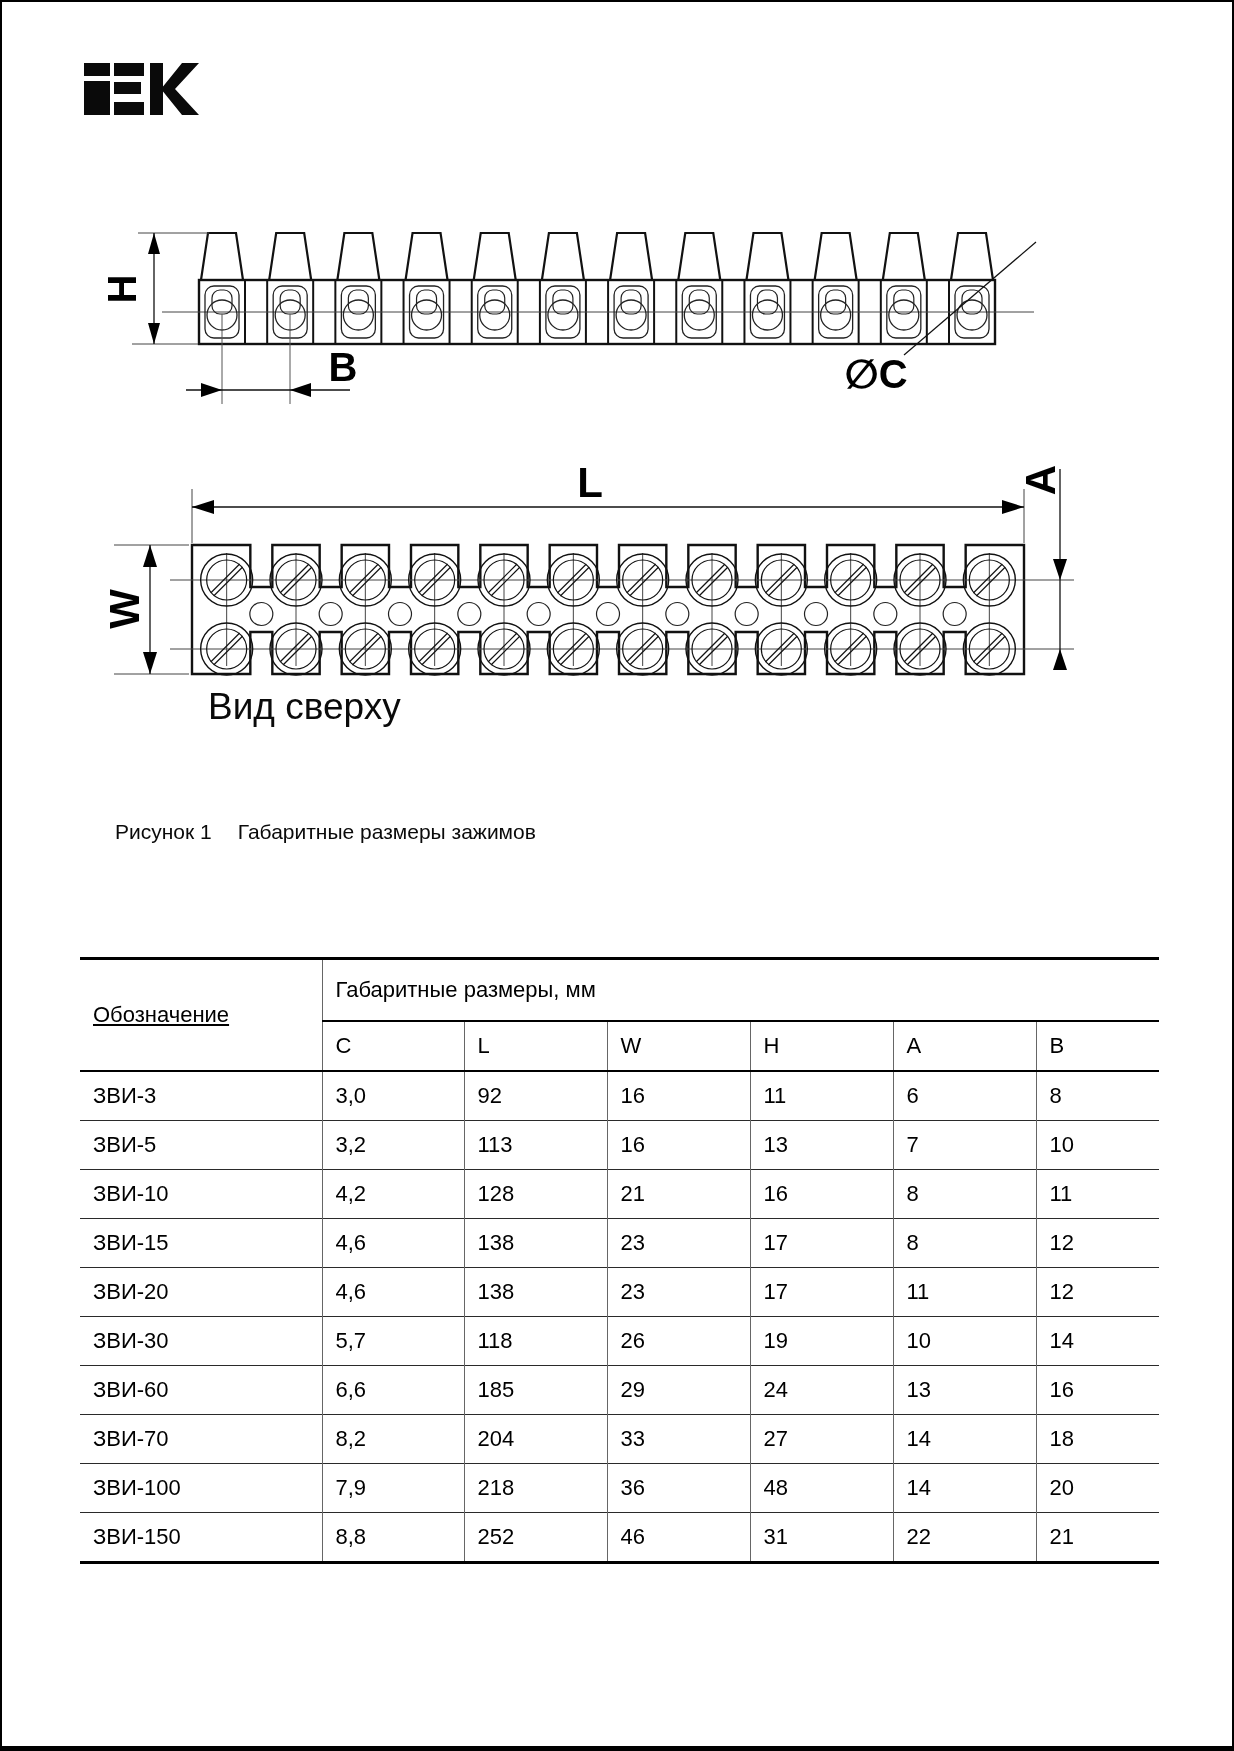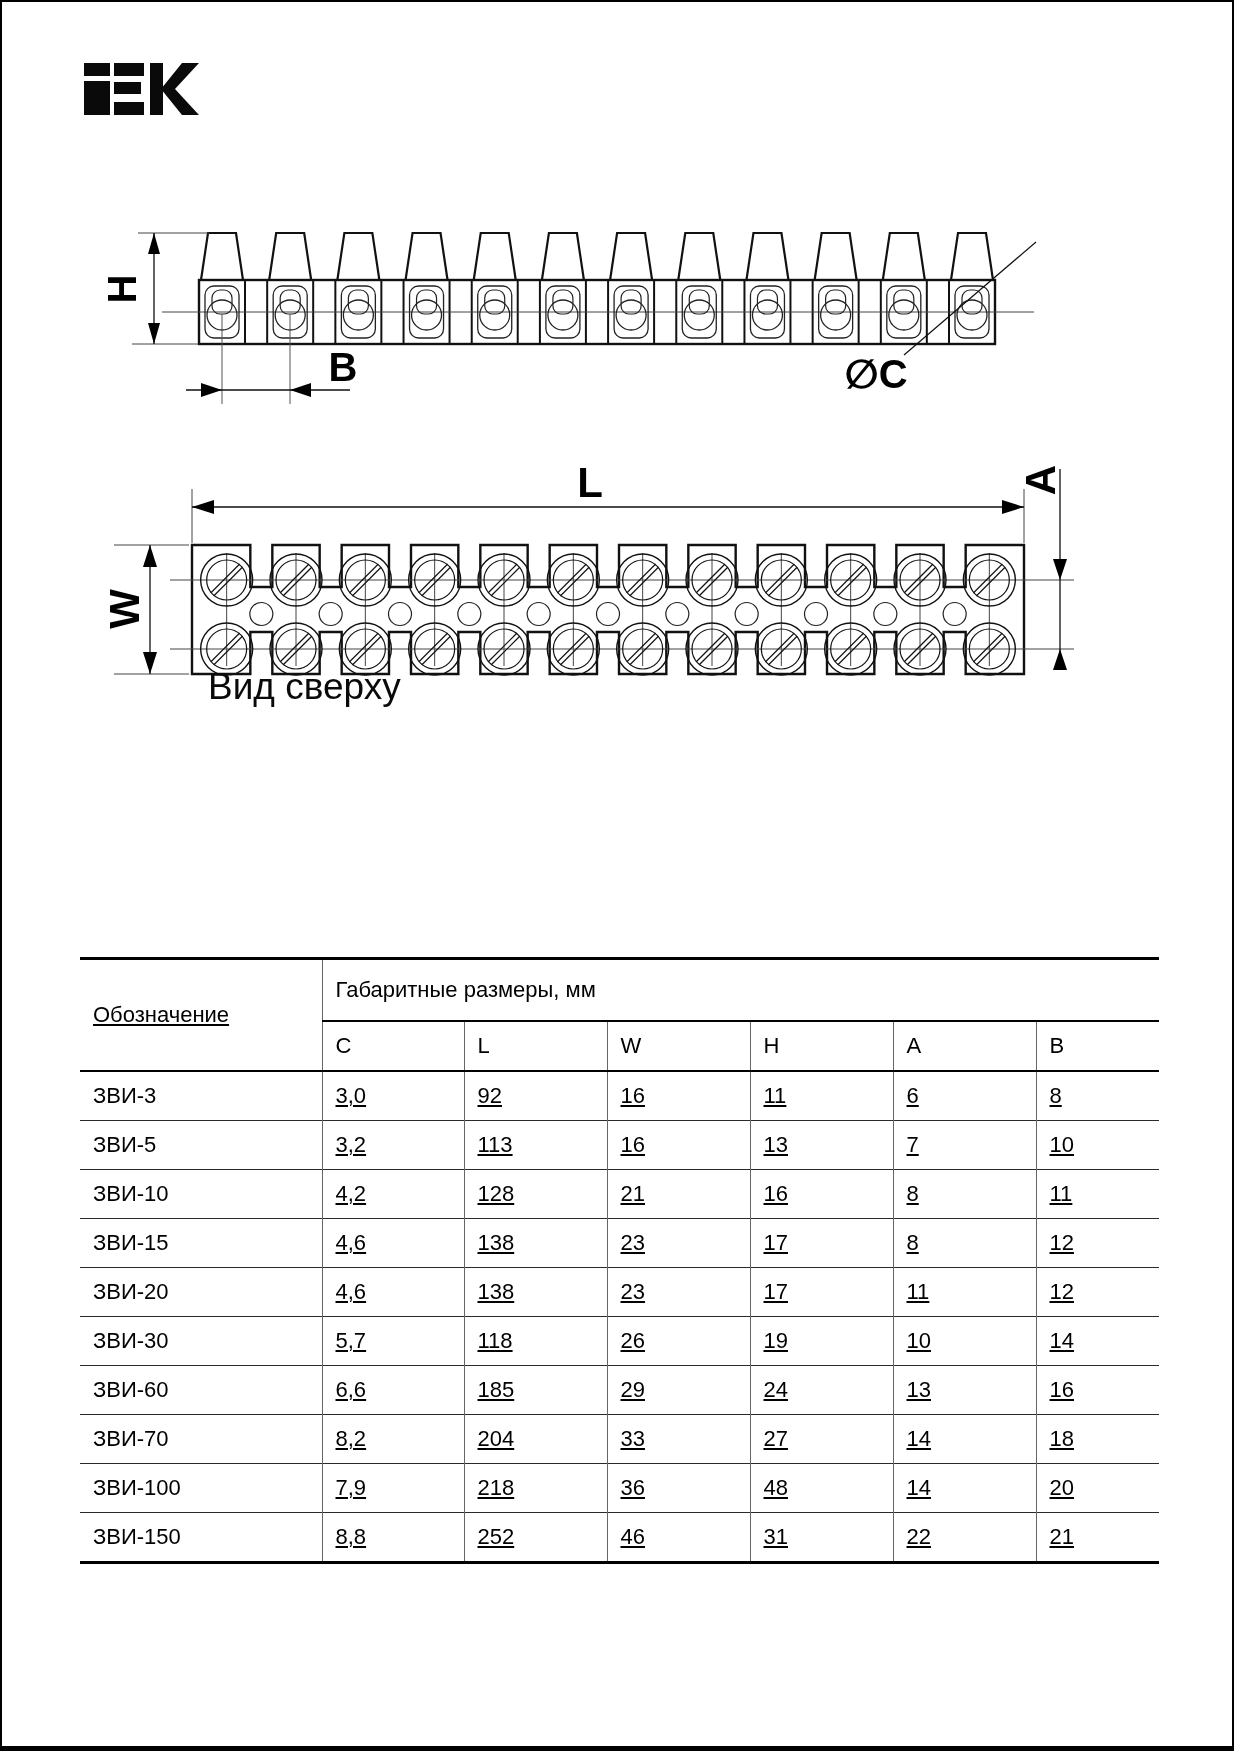--- a/index.html
+++ b/index.html
@@ -7,38 +7,38 @@
     position:relative;width:1234px;height:1751px;background:#fff;
     border:2px solid #000;border-bottom-width:5px;box-sizing:border-box;
     font-family:"Liberation Sans","DejaVu Sans",sans-serif;color:#000;overflow:hidden;
   }
   .logo-svg{position:absolute;left:76px;top:53px;}
   .fig-svg{position:absolute;left:0;top:0;width:1234px;height:910px;}
   .fig-svg text{font-family:"Liberation Sans","DejaVu Sans",sans-serif;font-weight:bold;fill:#000;}
   .dim-label{font-size:40px;}
   .dim-label-lg{font-size:42px;}
   .topview-label{
-    position:absolute;left:206px;top:664px;font-size:37px;font-weight:400;color:#0a0a0a;
+    position:absolute;left:206px;top:684px;font-size:37px;font-weight:400;color:#0a0a0a;
   }
   .fig-caption{position:absolute;left:113px;top:818px;font-size:21px;color:#0a0a0a;}
   .fig-caption .cap-text{margin-left:26px;}
   table.dims{
     position:absolute;left:78px;top:955px;width:1079px;
     border-collapse:collapse;table-layout:fixed;
     border-top:3px solid #000;border-bottom:3px solid #000;
     font-size:22px;
   }
   table.dims th,table.dims td{
     font-weight:400;text-align:left;padding:0 4px 0 13px;height:48px;vertical-align:middle;
   }
   table.dims thead tr.h1 th{height:60px;}
   th.desig{vertical-align:top;padding-top:17px;border-bottom:2.5px solid #000;text-decoration:underline;}
   th.group{border-left:1.4px solid #666;border-bottom:2px solid #000;}
   th.sub{border-left:1.4px solid #666;border-bottom:2.5px solid #000;}
-  td.val{border-left:1.4px solid #666;text-decoration:underline;}
+  td.val{border-left:1.4px solid #666;}
   tbody td{border-top:1.6px solid #2a2a2a;}
 </style>
 </head>
 <body>
 
 <div class="page">
 
   <svg class="logo-svg" width="130" height="64" viewBox="0 0 130 64" aria-label="IEK">
     <g fill="#0a0a0a">
       <rect x="6" y="8" width="26" height="13"></rect>
@@ -301,20 +301,23 @@
         <line x1="1058" y1="467" x2="1058" y2="668" stroke="#111" stroke-width="1.3"></line>
         <polygon points="1058,578 1051,557 1065,557" fill="#000"></polygon>
         <polygon points="1058,647 1051,668 1065,668" fill="#000"></polygon>
         <text class="dim-label-lg" transform="translate(1053,478) rotate(-90)" text-anchor="middle">A</text>
       </g>
     </g>
   </svg>
 
   <div class="topview-label">Вид сверху</div>
 
+  <div class="fig-caption">
+    <span class="cap-num">Рисунок 1</span><span class="cap-text">Габаритные размеры зажимов</span>
+  </div>
 
   <table class="dims">
     <colgroup>
       <col style="width:242px">
         <col style="width:142px">
         <col style="width:143px">
       <col style="width:143px">
         <col style="width:143px">
         <col style="width:143px">
       <col style="width:123px">

